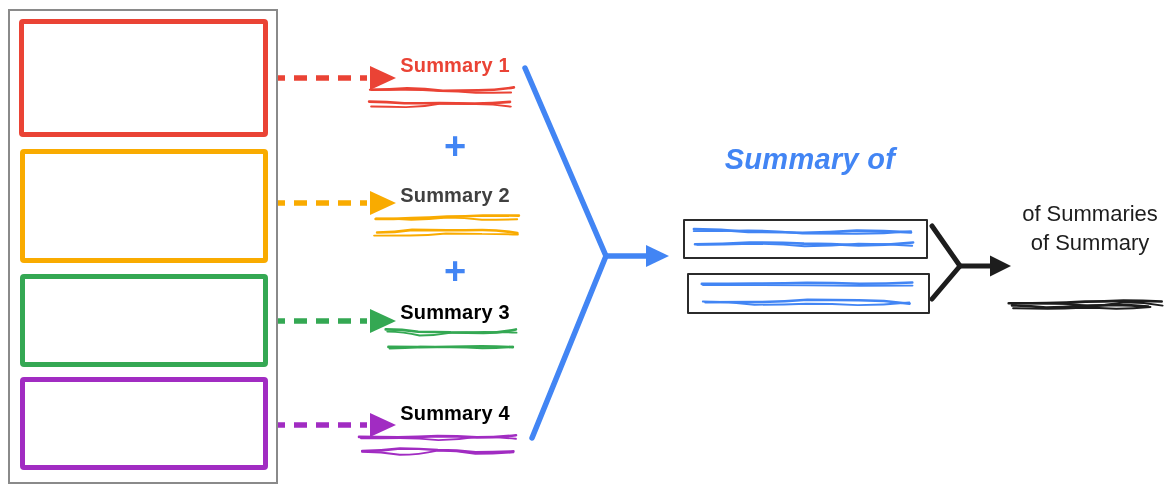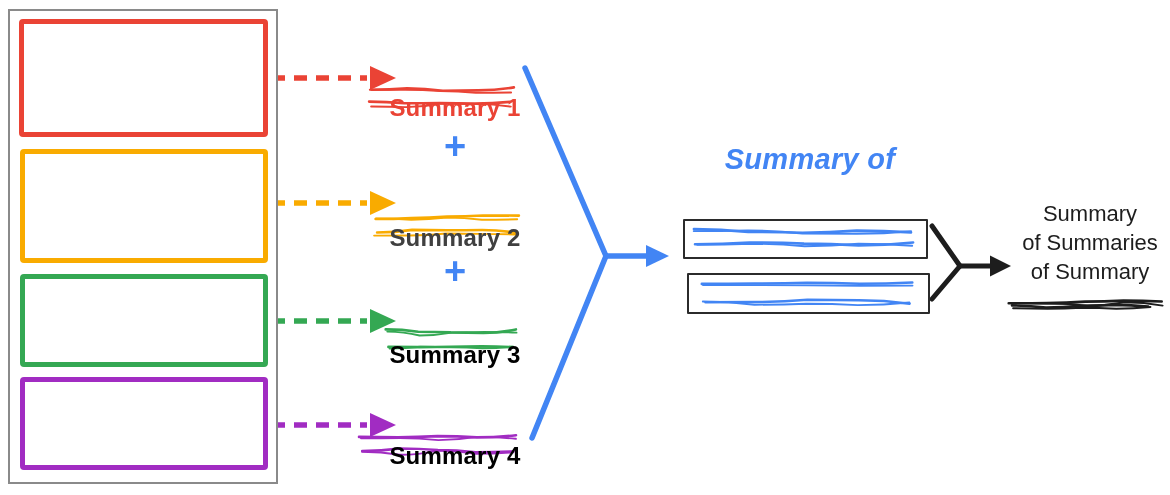--- a/index.html
+++ b/index.html
@@ -34,25 +34,24 @@
   }
   .sec-1 { left: 19px; top: 19px;  width: 249px; height: 118px; }
   .sec-2 { left: 20px; top: 149px; width: 248px; height: 114px; }
   .sec-3 { left: 20px; top: 274px; width: 248px; height: 93px;  }
   .sec-4 { left: 20px; top: 377px; width: 248px; height: 93px;  }
   
   .slabel {
     position: absolute;
     left: 385px; width: 140px;
     text-align: center;
-    font-size: 24px;
+    font-size: 20px;
     font-weight: 600;
     letter-spacing: 0.2px;
     white-space: nowrap;
-    margin-top: 40px;
   }
   #s1 { top: 54px; }
   #s2 { top: 184px; }
   #s3 { top: 301px; }
   #s4 { top: 402px; }
   .plus {
     position: absolute;
     left: 437px; width: 36px;
     text-align: center;
     font-size: 38px;
@@ -215,18 +214,17 @@
   <div id="p1" class="plus" style="color: rgb(66, 133, 244);">+</div>
   <div id="p2" class="plus" style="color: rgb(66, 133, 244);">+</div>
 
   <div class="agg-title" style="color: rgb(66, 133, 244); font-style: italic;">
     <div>Summary of</div>
   </div>
   <div class="sum-box sum-box-1" style="border-color: rgb(43, 43, 43);"></div>
   <div class="sum-box sum-box-2" style="border-color: rgb(43, 43, 43);"></div>
 
   <div class="final-label" style="color: rgb(29, 29, 29);">
-    <div>Summary</div>
     <div>of Summaries</div>
     <div>of Summary</div>
   </div>
 
 </div>
 
 </body></html>

